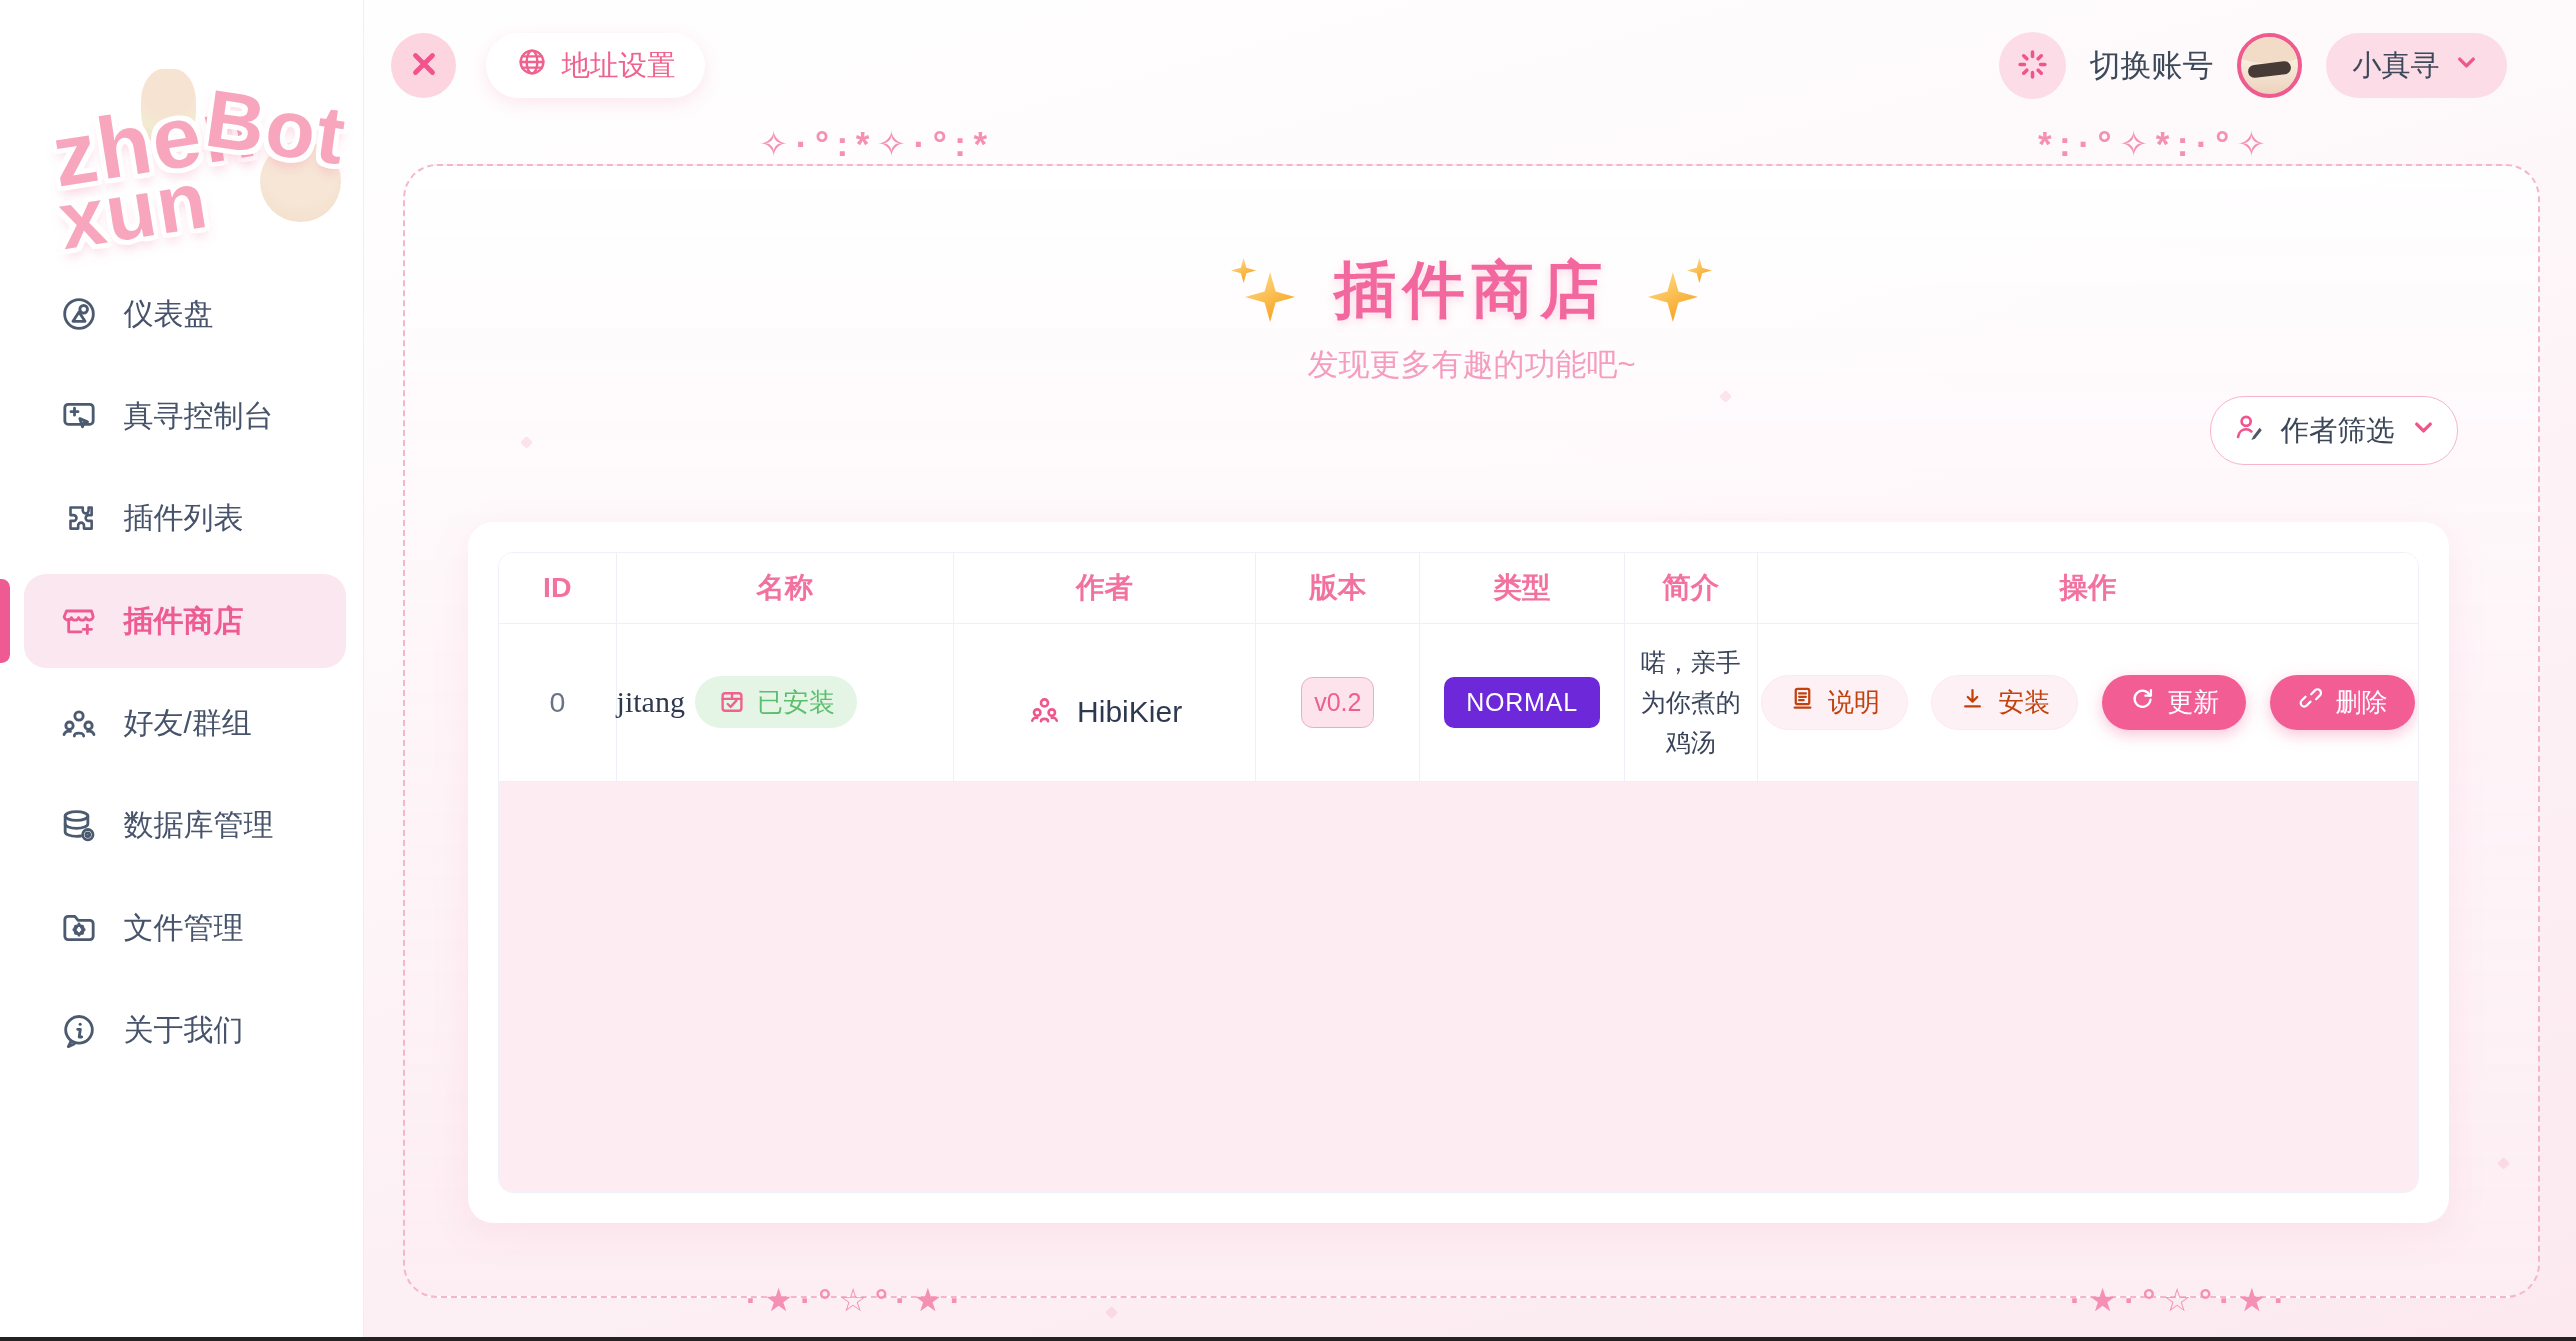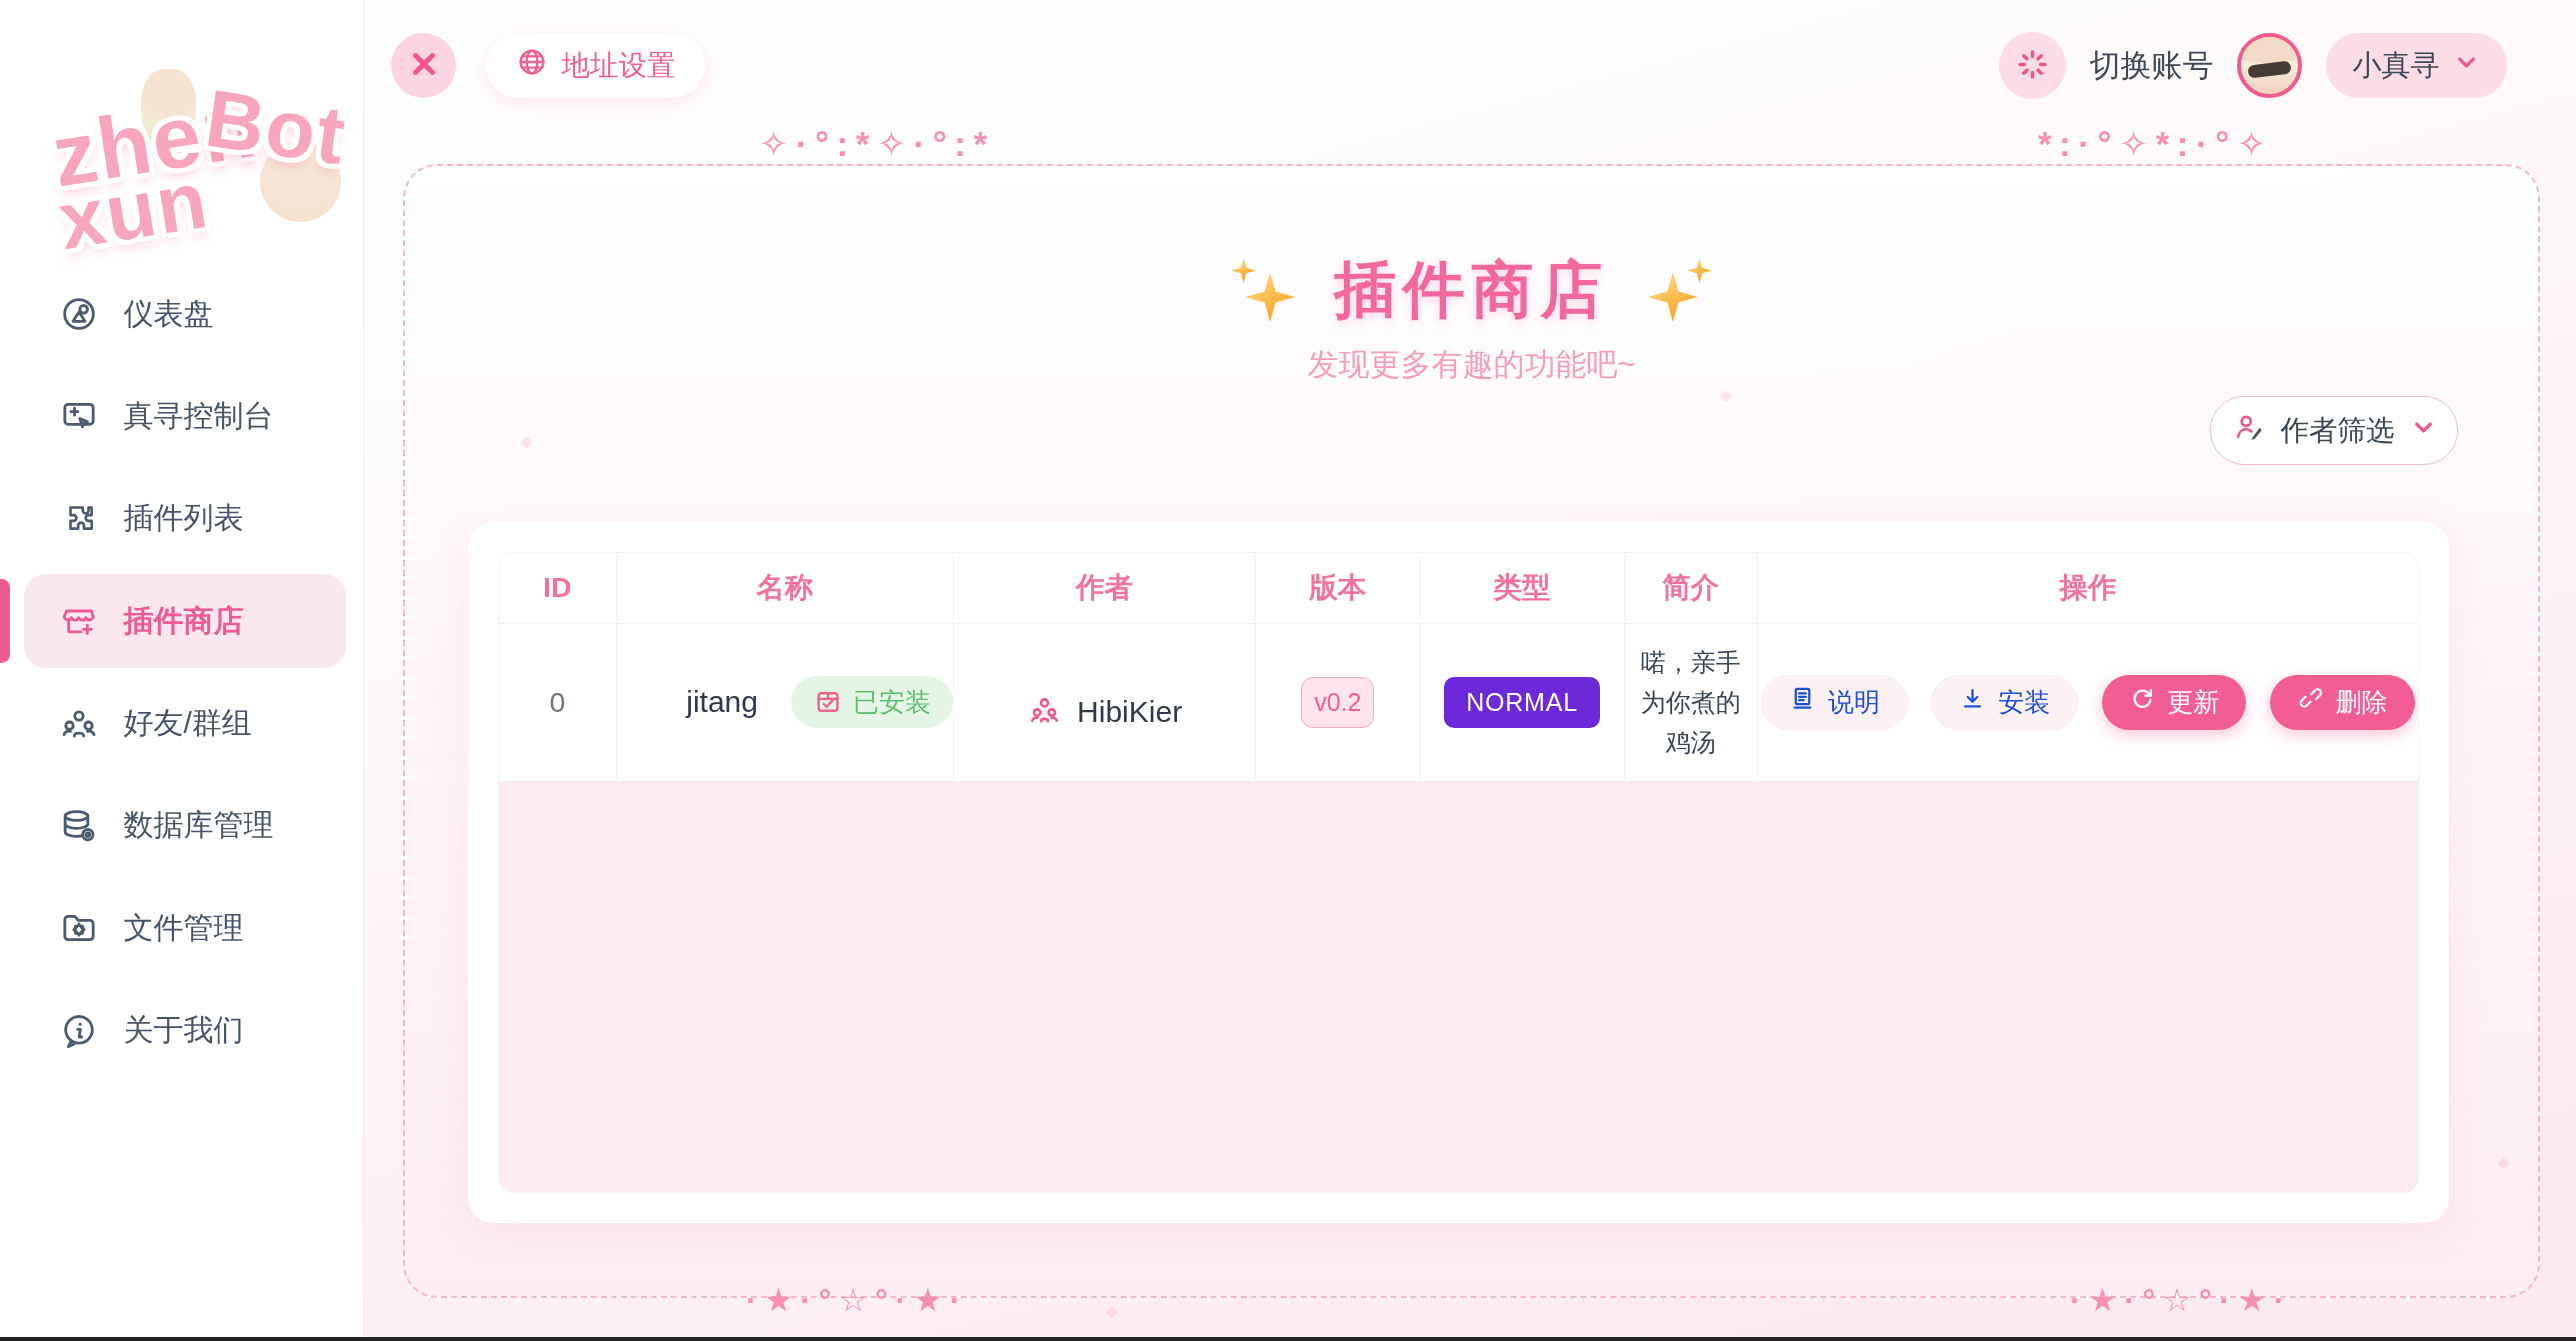--- a/index.html
+++ b/index.html
@@ -113,40 +113,40 @@
   table { width:100%; border-collapse:collapse; table-layout:fixed; }
   th { height:70px; font-size:28.5px; font-weight:700; color:#f2719f; background:#fff;
     border-bottom:1.7px solid #edf0f7; border-right:1.7px solid #edf0f7; }
   th:last-child { border-right:none; }
   td { height:158px; text-align:center; vertical-align:middle;
     border-bottom:1.7px solid #edf0f7; border-right:1.7px solid #edf0f7; }
   td:last-child { border-right:none; }
   .empty-zone { flex:1; background:#fdecf2; }
 
   .cell-id { font-size:28.5px; color:#6a7383; }
-  .cell-name { display:flex; align-items:center; justify-content:flex-end; gap:33px; }
+  .cell-name { display:flex; align-items:center; justify-content:flex-start; gap:10px;font-family:Liberation Serif, serif; }
   .plugin-name { font-size:30px; color:#2e3950; }
   .installed-badge { display:inline-flex; align-items:center; gap:10px; height:52px;
     border-radius:26px; background:#e4f5e6; padding:0 22px; }
   .installed-badge svg { width:30px; height:30px; stroke:#f0618e; stroke-width:1.9; fill:none; stroke-linecap:round; stroke-linejoin:round; }
   .installed-badge span { font-size:26px; color:#5cbf6e; }
   .cell-author { display:flex; align-items:center; justify-content:center; gap:15px;margin-top:20px; }
   .cell-author svg { width:35px; height:35px; stroke:#ef568c; stroke-width:1.8; fill:none; stroke-linecap:round; stroke-linejoin:round; }
   .author-name { font-size:30px; color:#2e3950; }
   .version-badge { display:inline-block; padding:10px 12px; border-radius:11.7px;
     background:#fce3ec; border:1.7px solid #f5a8c3; color:#ef5e92; font-size:25px; }
   .type-badge { display:inline-block; padding:11px 22px; border-radius:10px;
     background:#6d28d9; color:#fff; font-size:25px; letter-spacing:0.8px; }
   .cell-desc { font-size:25px; color:#39445a; line-height:1.6; padding:0 11.7px; }
 
   .actions { display:flex; align-items:center; justify-content:center; gap:23.5px; }
   .btn { height:55px; border-radius:28px; display:inline-flex; align-items:center; gap:11.7px;
     padding:0 27px; font-size:26px; cursor:pointer; font-family:inherit; }
   .btn svg { width:27px; height:27px; stroke:currentColor; stroke-width:2; fill:none; stroke-linecap:round; stroke-linejoin:round; }
-  .btn.disabled { background:#fdf1f6; color:#1d4ed8; border:1.7px solid #fce9f0; cursor:not-allowed; }
+  .btn.disabled { background:#fdf1f6; color:#c2410c; border:1.7px solid #fce9f0; cursor:not-allowed; }
   .btn.primary { background:#f25d94; color:#fff; border:none; box-shadow:0 5px 15px rgba(242,93,148,.35); }
 </style>
 </head>
 <body>
 
 <div id="app">
 
   <aside class="sidebar">
     <div class="logo">
       <span class="logo-blob b1"></span>

